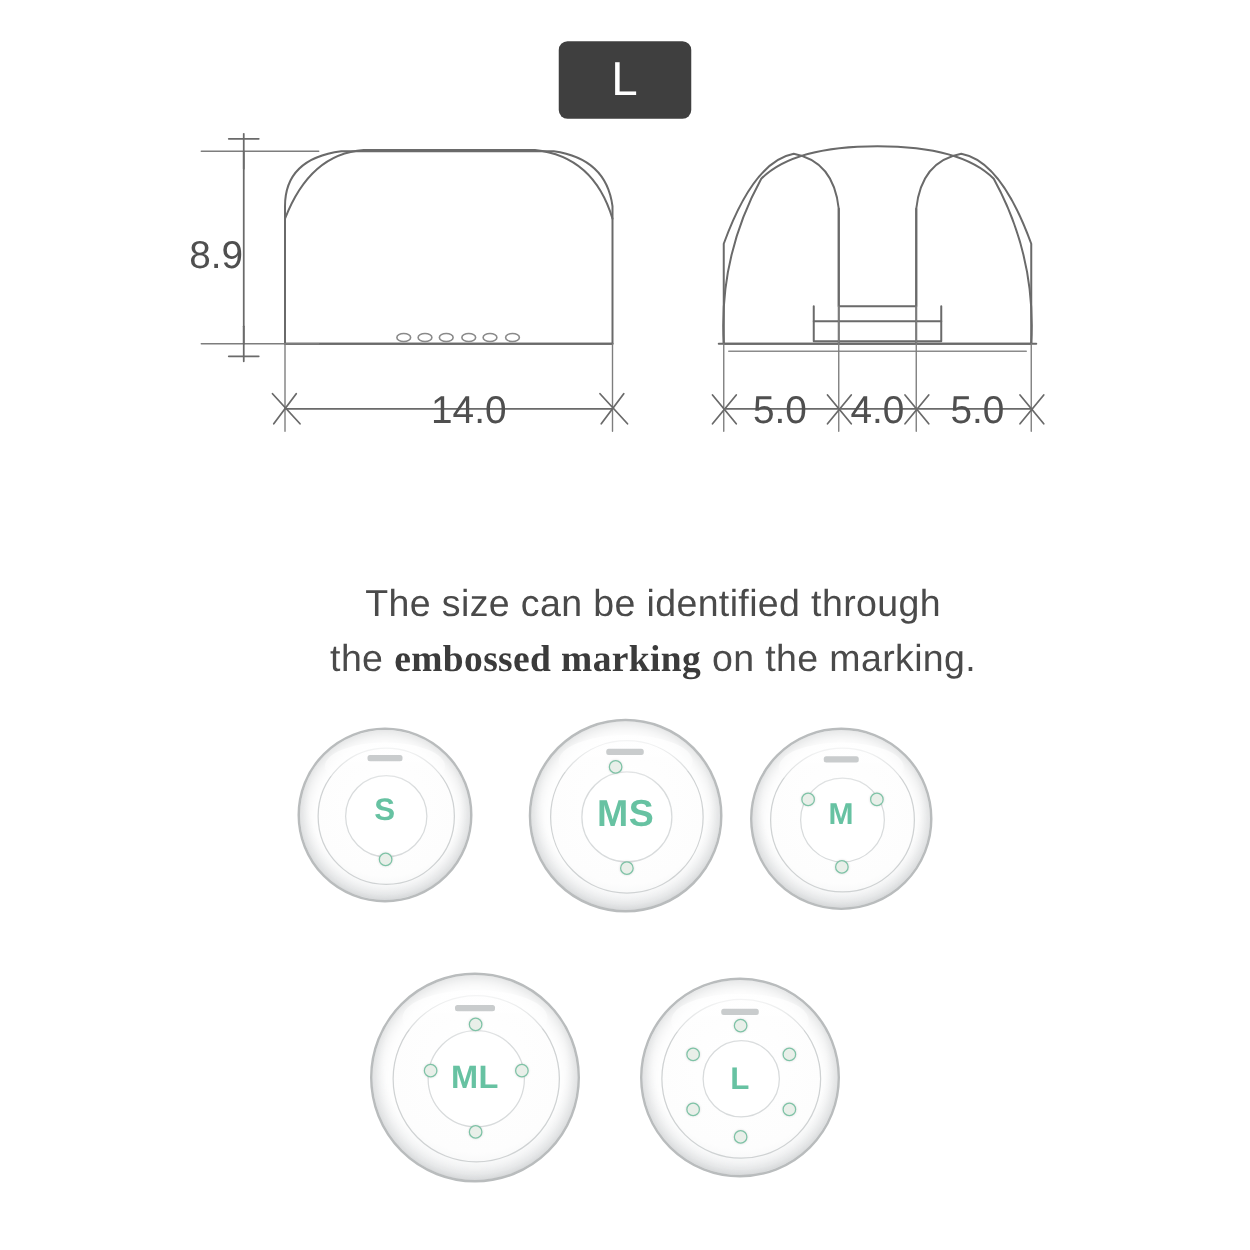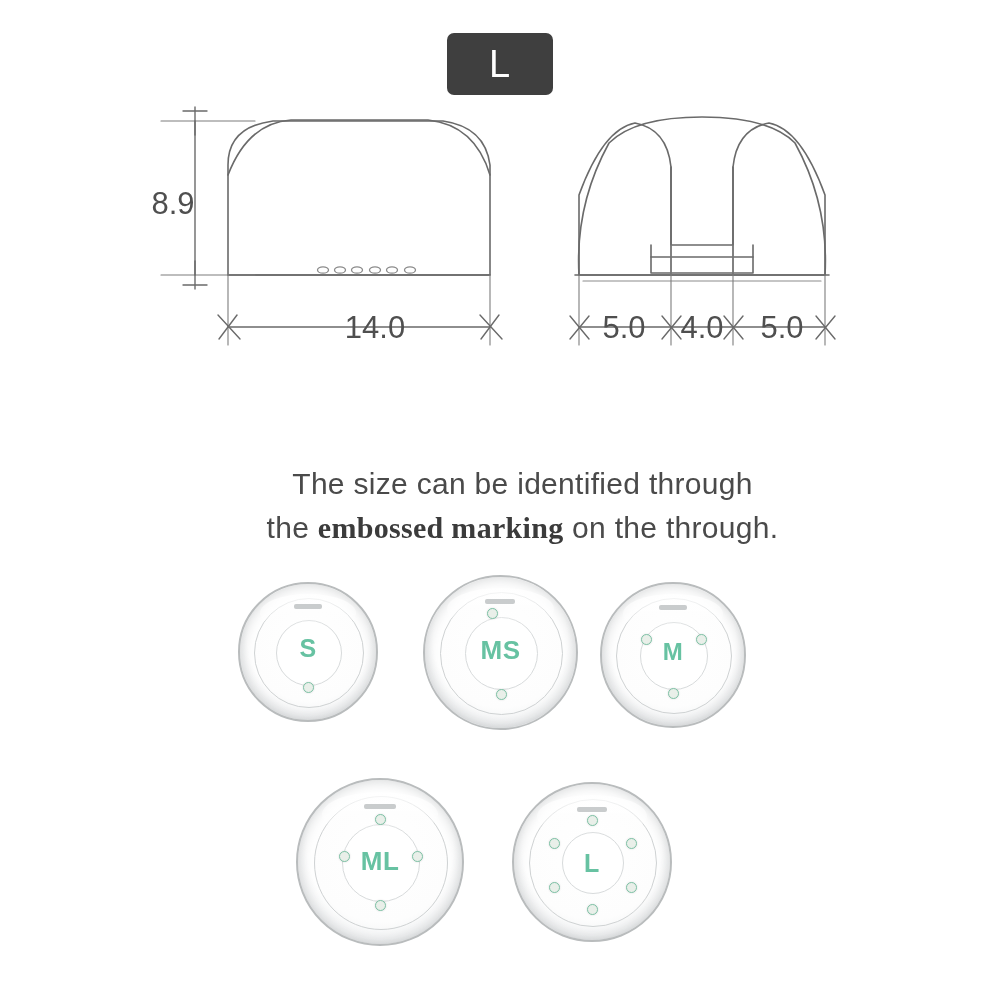--- a/index.html
+++ b/index.html
@@ -205,41 +205,41 @@
     <text class="dim-text" x="352" y="243" text-anchor="middle">14.0</text>
     <text class="dim-text" x="601" y="243" text-anchor="middle">5.0</text>
     <text class="dim-text" x="679" y="243" text-anchor="middle">4.0</text>
     <text class="dim-text" x="759" y="243" text-anchor="middle">5.0</text>
   </svg>
 </div>
 
 <div id="caption">
   <div class="line">The size can be identified through</div>
   <div class="line">
-    <span>the </span><span class="bold">embossed marking</span><span> on the through.</span>
+    <span>the </span><span class="bold">embossed marking</span><span> on the marking.</span>
   </div>
 </div>
 
 <div class="tip" id="tip-s" style="left:238px; top:582px; width:140px; height:140px;">
   <div class="ring-outer"></div>
   <div class="ring-mid" style="left:16px; top:16px; width:108px; height:108px;"></div>
   <div class="ring-inner" style="left:38px; top:38px; width:64px; height:64px;"></div>
   <div class="hl" style="left:22px; top:12px; width:96px; height:38px; opacity:.9;"></div>
   <div class="notch" style="left:56px; top:22px; width:28px;"></div>
   <div class="label" style="top:54px; font-size:25px;">S</div>
   <div class="dot" style="left:65px; top:100px;"></div>
 </div>
 
 <div class="tip" id="tip-ms" style="left:423px; top:575px; width:155px; height:155px;">
   <div class="ring-outer"></div>
   <div class="ring-mid" style="left:17px; top:17px; width:121px; height:121px;"></div>
   <div class="ring-inner" style="left:42px; top:42px; width:71px; height:71px;"></div>
   <div class="hl" style="left:24px; top:13px; width:107px; height:42px; opacity:.9;"></div>
   <div class="notch" style="left:62px; top:24px; width:30px;"></div>
-  <div class="label" style="top:62px; font-size:26px;">MS</div>
+  <div class="label" style="top:62px; font-size:30px;">MS</div>
   <div class="dot" style="left:64px; top:33px;"></div>
   <div class="dot" style="left:73px; top:114px;"></div>
 </div>
 
 <div class="tip" id="tip-m" style="left:600px; top:582px; width:146px; height:146px;">
   <div class="ring-outer"></div>
   <div class="ring-mid" style="left:16px; top:16px; width:114px; height:114px;"></div>
   <div class="ring-inner" style="left:40px; top:40px; width:66px; height:66px;"></div>
   <div class="hl" style="left:23px; top:12px; width:100px; height:40px; opacity:.9;"></div>
   <div class="notch" style="left:59px; top:23px; width:28px;"></div>

